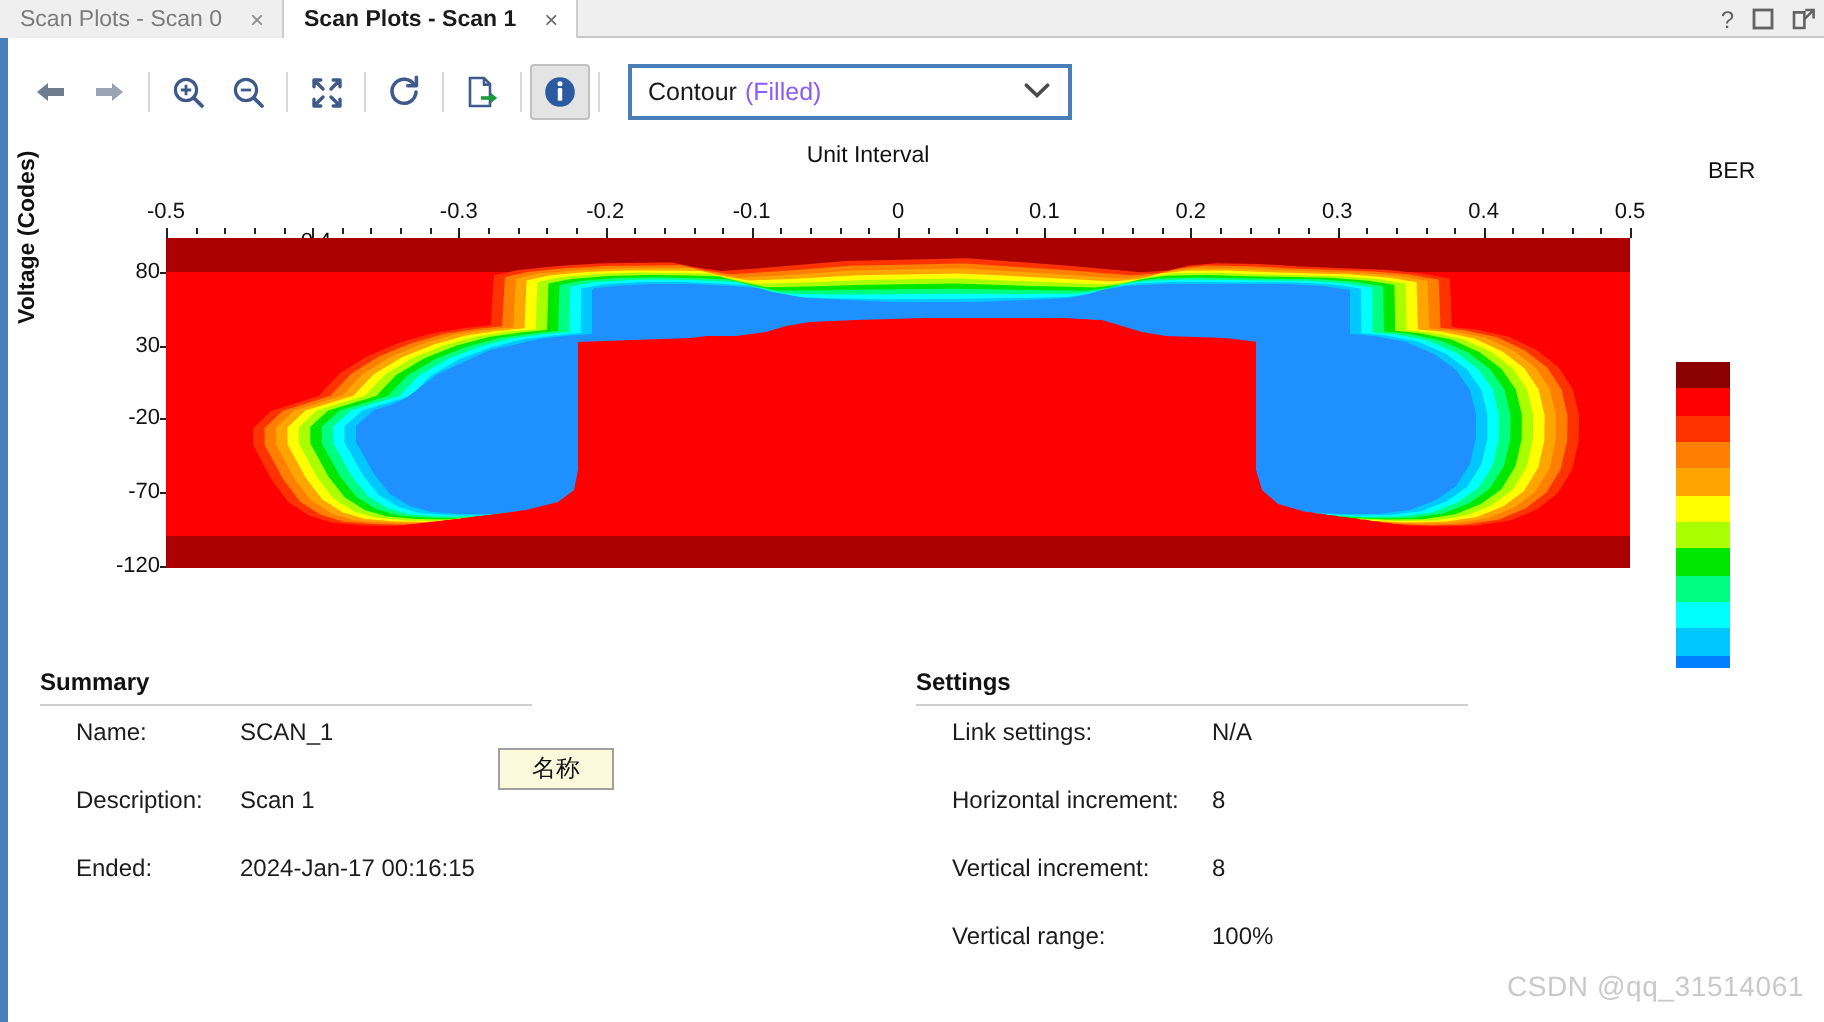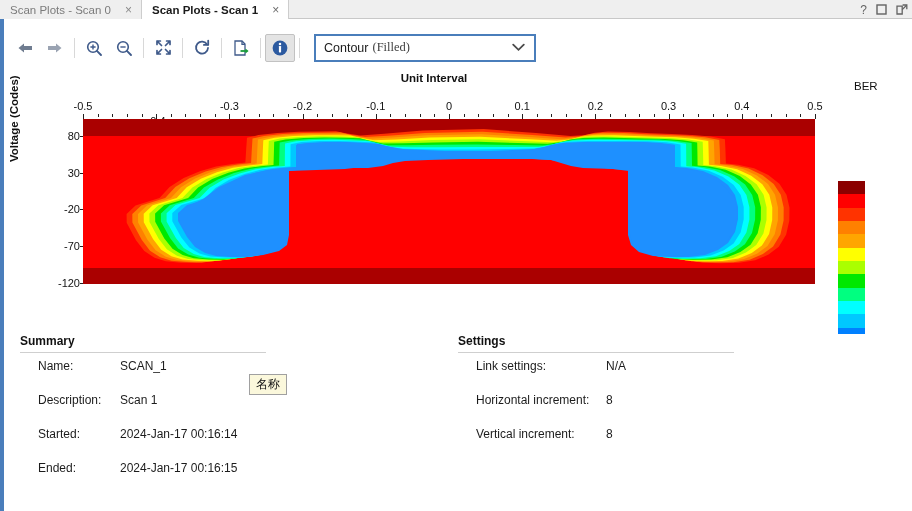--- a/index.html
+++ b/index.html
@@ -60,21 +60,21 @@
     color: #636363;
   }
   .winctl span { font-size: 12px; line-height: 1; cursor: default; }
   .winctl svg { display: block; }
 
   
   .toolbar {
     position: absolute; left: 4px; top: 19px;
     width: 908px; height: 58px;
     background: #ffffff;
-    border-bottom: 1px solid #0c4a6e;
+    border-bottom: 4px solid #0c4a6e;
     display: flex; align-items: center;
     padding-left: 6px;
   }
   .tb-btn {
     width: 30px; height: 28px;
     display: flex; align-items: center; justify-content: center;
     cursor: default;
     border: 1px solid transparent;
     border-radius: 2px;
   }
@@ -92,36 +92,36 @@
     width: 222px; height: 28px;
     border: 2px solid #4a7ebb;
     background: #ffffff;
     display: flex; align-items: center;
     padding: 0 8px;
     font-size: 12.5px;
     color: #1a1a1a;
     position: relative;
     cursor: default;
   }
-  .select .sel-sub { color: #404040; margin-left: 4px; font-family: Liberation Serif, serif; }
+  .select .sel-sub { color: #8b5cf6; margin-left: 4px; }
   .select .chev {
     position: absolute; right: 9px; top: 50%;
     transform: translateY(-50%);
   }
 
   
   .plotwrap {
     position: absolute; left: 4px; top: 62px;
     width: 908px; height: 240px;
     background: #ffffff;
   }
   .plot-title {
     position: absolute; left: 0; top: 10px; width: 860px;
     text-align: center;
-    font-size: 11.5px; font-weight: bold; color: #111;
+    font-size: 11.5px; font-weight: normal; color: #111;
   }
   .ber-label {
     position: absolute; left: 850px; top: 18px;
     font-size: 11.5px; color: #111;
   }
   .xaxis-labels {
     position: absolute; left: 79px; top: 38px; width: 730px; height: 14px;
   }
   .xt {
     position: absolute; transform: translateX(-50%);
@@ -202,21 +202,21 @@
   #sec-settings { left: 454px; width: 276px; }
 
   #sec-summary  .k { width: 82px; }
   #sec-metrics  .k { width: 78px; }
   #sec-settings .k { width: 130px; }
 
   .tooltip {
     position: absolute; left: 249px; top: 374px;
     background: #fbf8dc;
     border: 1px solid #a0a0a0;
-    padding: 2px 6px 3px;
+    padding: 2px 16px 3px;
     font-size: 12px; color: #111;
     line-height: 1.2;
     z-index: 20;
   }
 
   .watermark {
     position: absolute; right: 10px; bottom: 10px;
     font-size: 14px; color: #c9c9c9;
     letter-spacing: 0.3px;
   }
@@ -459,24 +459,20 @@
       <div id="summary-rows">
           <div class="row">
             <span class="k">Name:</span>
             <span class="v">SCAN_1</span>
           </div>
           <div class="row">
             <span class="k">Description:</span>
             <span class="v">Scan 1</span>
           </div>
           <div class="row">
-            <span class="k">Started:</span>
-            <span class="v">2024-Jan-17 00:16:14</span>
-          </div>
-          <div class="row">
             <span class="k">Ended:</span>
             <span class="v">2024-Jan-17 00:16:15</span>
           </div>
         </div>
     </div>
 
 
     <div class="section" id="sec-settings">
       <div class="sec-title">Settings</div>
       <div class="sec-rule"></div>
@@ -486,22 +482,27 @@
             <span class="v">N/A</span>
           </div>
           <div class="row">
             <span class="k">Horizontal increment:</span>
             <span class="v">8</span>
           </div>
           <div class="row">
             <span class="k">Vertical increment:</span>
             <span class="v">8</span>
           </div>
+          <div class="row">
+            <span class="k">Vertical range:</span>
+            <span class="v">100%</span>
+          </div>
         </div>
     </div>
   </div>
 
   <div class="tooltip">
     <span>名称</span>
   </div>
 
+  <div class="watermark">CSDN @qq_31514061</div>
 
 </div>
 
 </body></html>

